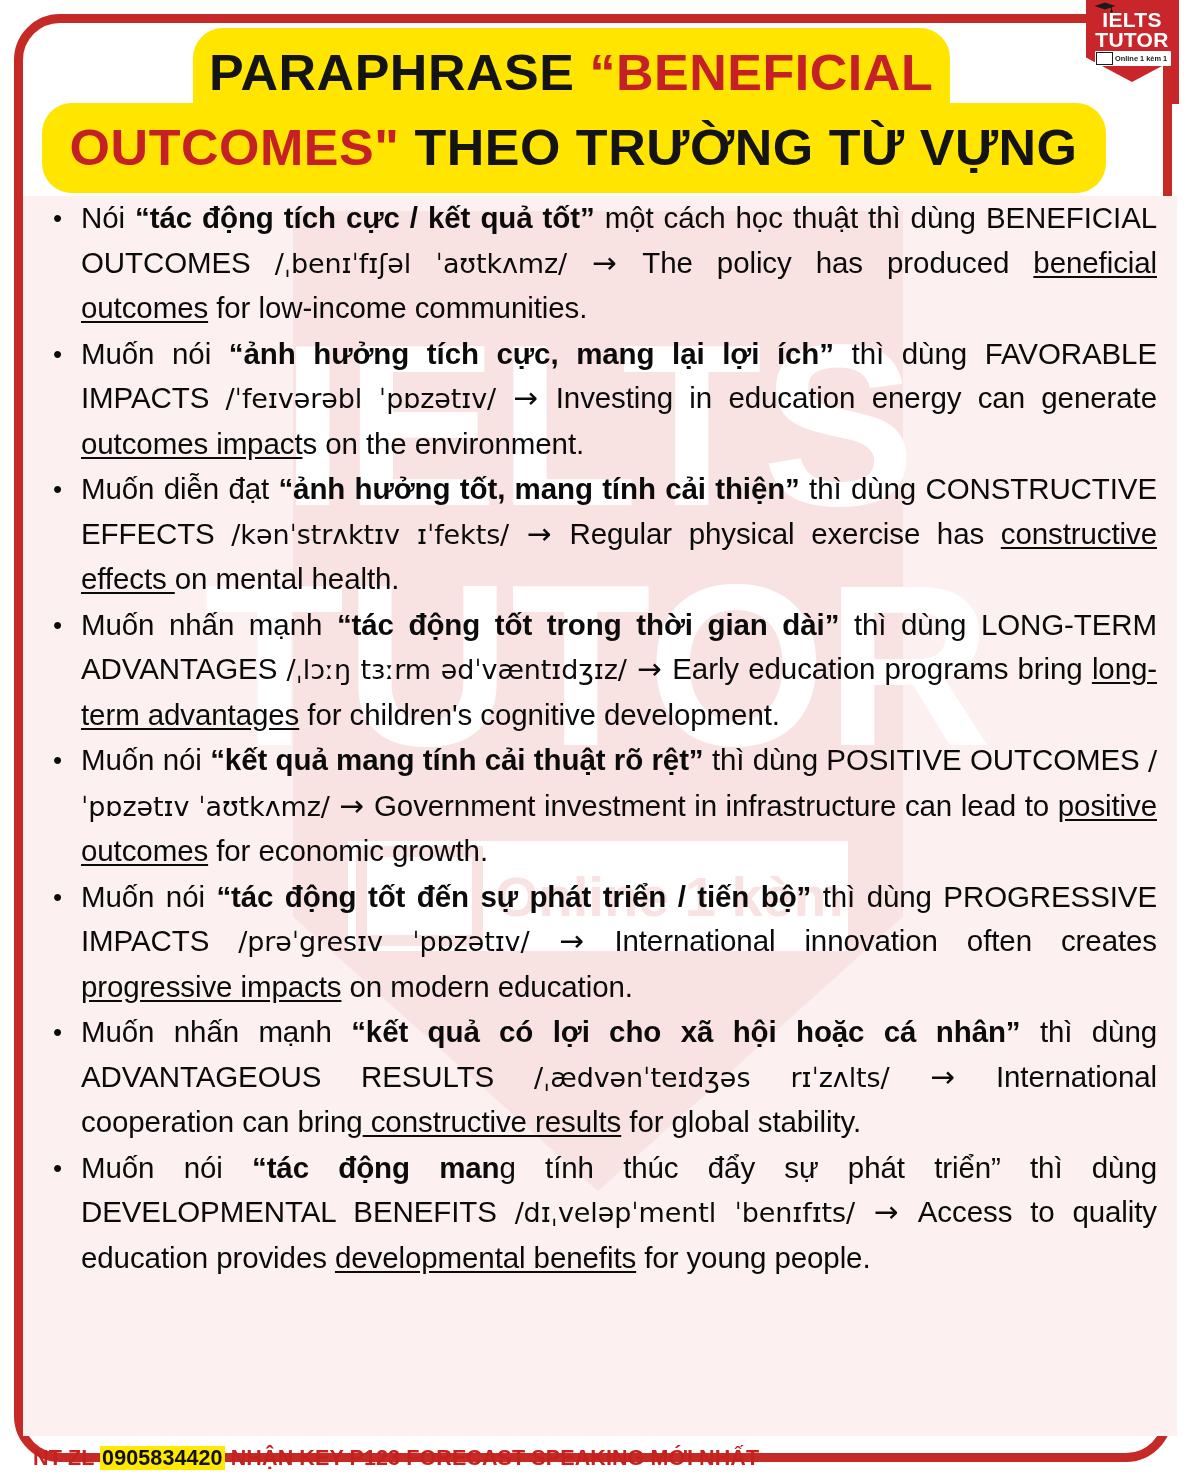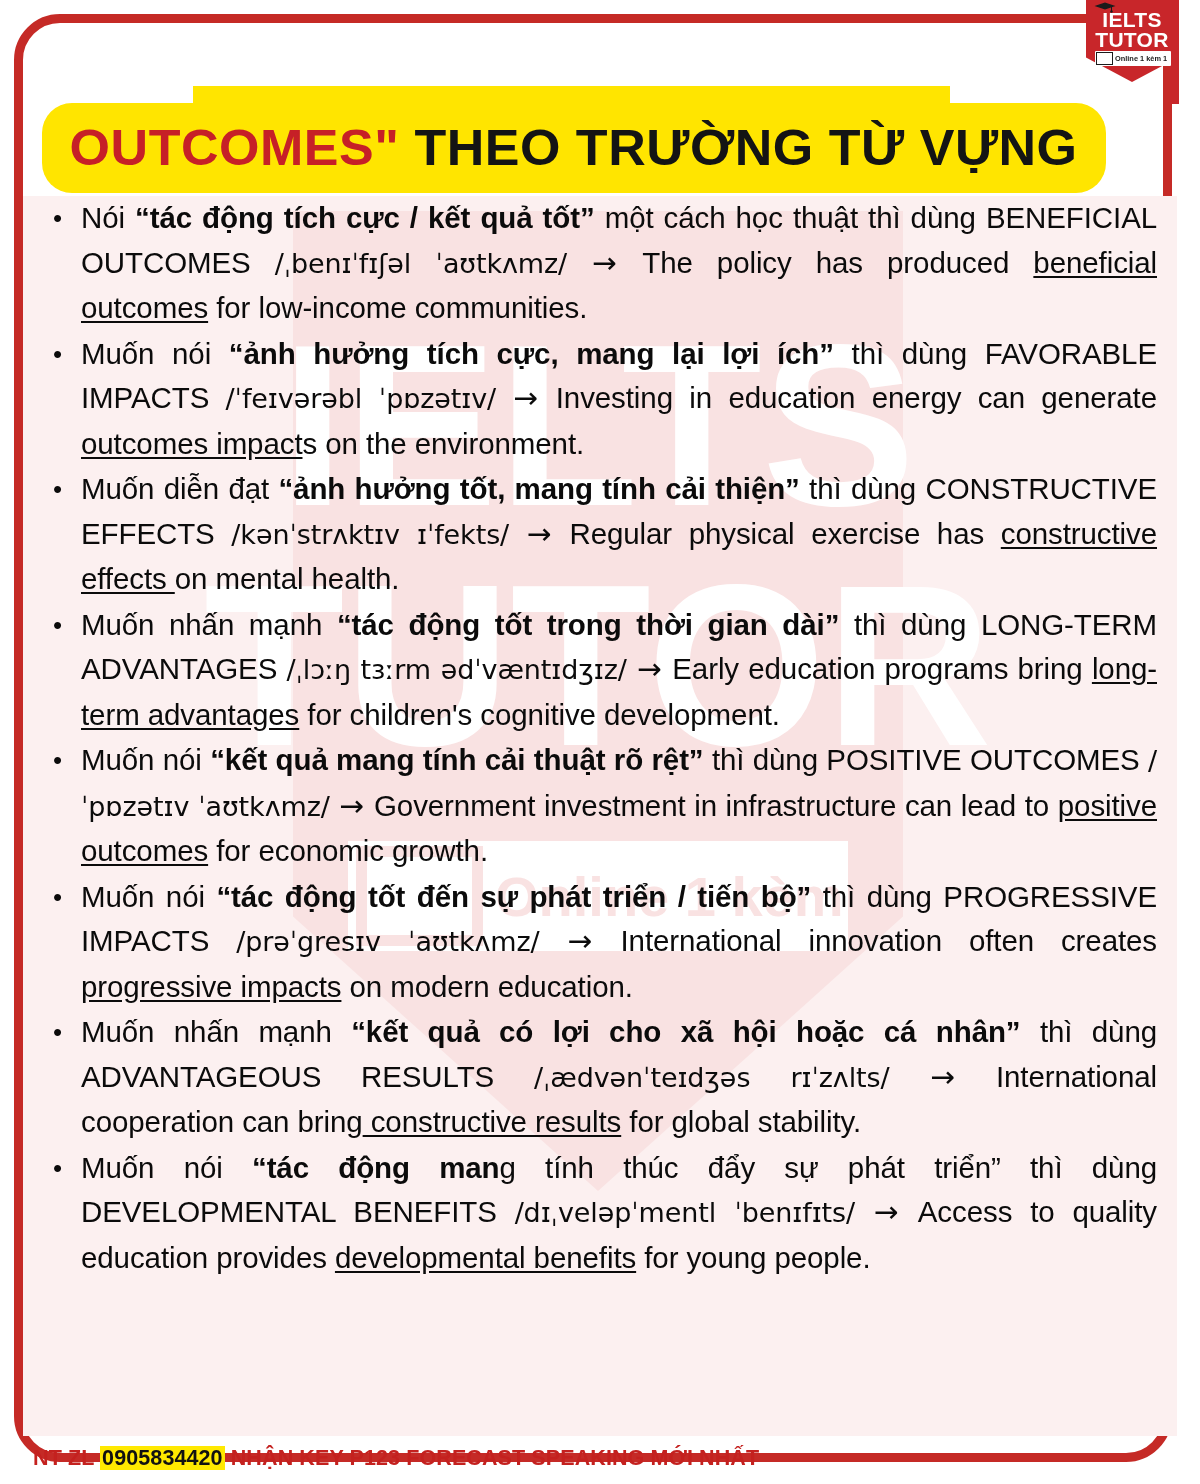--- a/index.html
+++ b/index.html
@@ -305,36 +305,39 @@
 
     <li class="bullet">
       <span>Muốn nhấn mạnh </span><span class="vi-bold">“tác động tốt trong thời gian dài”</span><span> thì dùng LONG-TERM ADVANTAGES </span><span class="ipa">/ˌlɔːŋ tɜːrm ədˈvæntɪdʒɪz/</span><span class="arrow"> → </span><span>Early education programs bring </span><span class="ul">long-term advantages</span><span> for children's cognitive development.</span>
     </li>
 
     <li class="bullet">
       <span>Muốn nói </span><span class="vi-bold">“kết quả mang tính cải thuật rõ rệt”</span><span> thì dùng POSITIVE OUTCOMES </span><span class="ipa">/ˈpɒzətɪv ˈaʊtkʌmz/</span><span class="arrow"> → </span><span>Government investment in infrastructure can lead to </span><span class="ul">positive outcomes</span><span> for economic growth.</span>
     </li>
 
     <li class="bullet">
-      <span>Muốn nói </span><span class="vi-bold">“tác động tốt đến sự phát triển / tiến bộ”</span><span> thì dùng PROGRESSIVE IMPACTS </span><span class="ipa">/prəˈgresɪv ˈaʊtkʌmz/</span><span class="arrow"> → </span><span>International innovation often creates </span><span class="ul">progressive impacts</span><span> on modern education.</span>
+      <span>Muốn nói </span><span class="vi-bold">“tác động tốt đến sự phát triển / tiến bộ”</span><span> thì dùng PROGRESSIVE IMPACTS </span><span class="ipa">/prəˈgresɪv ˈpɒzətɪv/</span><span class="arrow"> → </span><span>International innovation often creates </span><span class="ul">progressive impacts</span><span> on modern education.</span>
     </li>
 
     <li class="bullet">
       <span>Muốn nhấn mạnh </span><span class="vi-bold">“kết quả có lợi cho xã hội hoặc cá nhân”</span><span> thì dùng ADVANTAGEOUS RESULTS </span><span class="ipa">/ˌædvənˈteɪdʒəs rɪˈzʌlts/</span><span class="arrow"> → </span><span>International cooperation can bring</span><span class="ul"> constructive results</span><span> for global stability.</span>
     </li>
 
     <li class="bullet">
       <span>Muốn nói </span><span class="vi-bold">“tác động man</span><span>g tính thúc đẩy sự phát triển”</span><span> thì dùng DEVELOPMENTAL BENEFITS </span><span class="ipa">/dɪˌveləpˈmentl ˈbenɪfɪts/</span><span class="arrow"> → </span><span>Access to quality education provides </span><span class="ul">developmental benefits</span><span> for young people.</span>
     </li>
 
   </ul>
 </div>
 
 <div id="title-block">
   <div class="title-bar" id="title-bar-1b"></div>
+  <div class="title-bar" id="title-bar-1">
+    <div class="title-line"><span class="t-black">PARAPHRASE </span><span class="t-red">“BENEFICIAL</span></div>
+  </div>
   <div class="title-bar" id="title-bar-2">
     <div class="title-line"><span class="t-red">OUTCOMES"</span><span class="t-black"> THEO TRƯỜNG TỪ VỰNG</span></div>
   </div>
 </div>
 
 <div id="red-frame"></div>
 
 <div id="logo">
   <div class="stem"></div>
   <div class="shield"></div>

